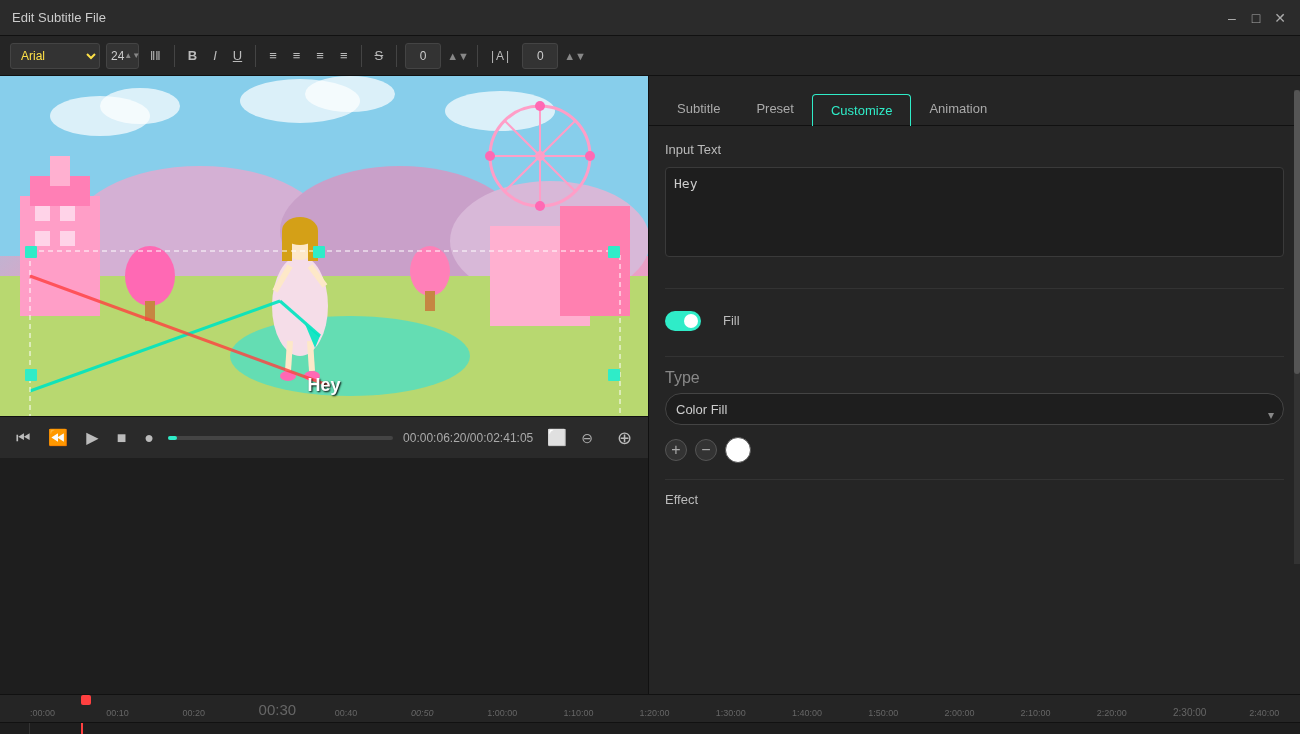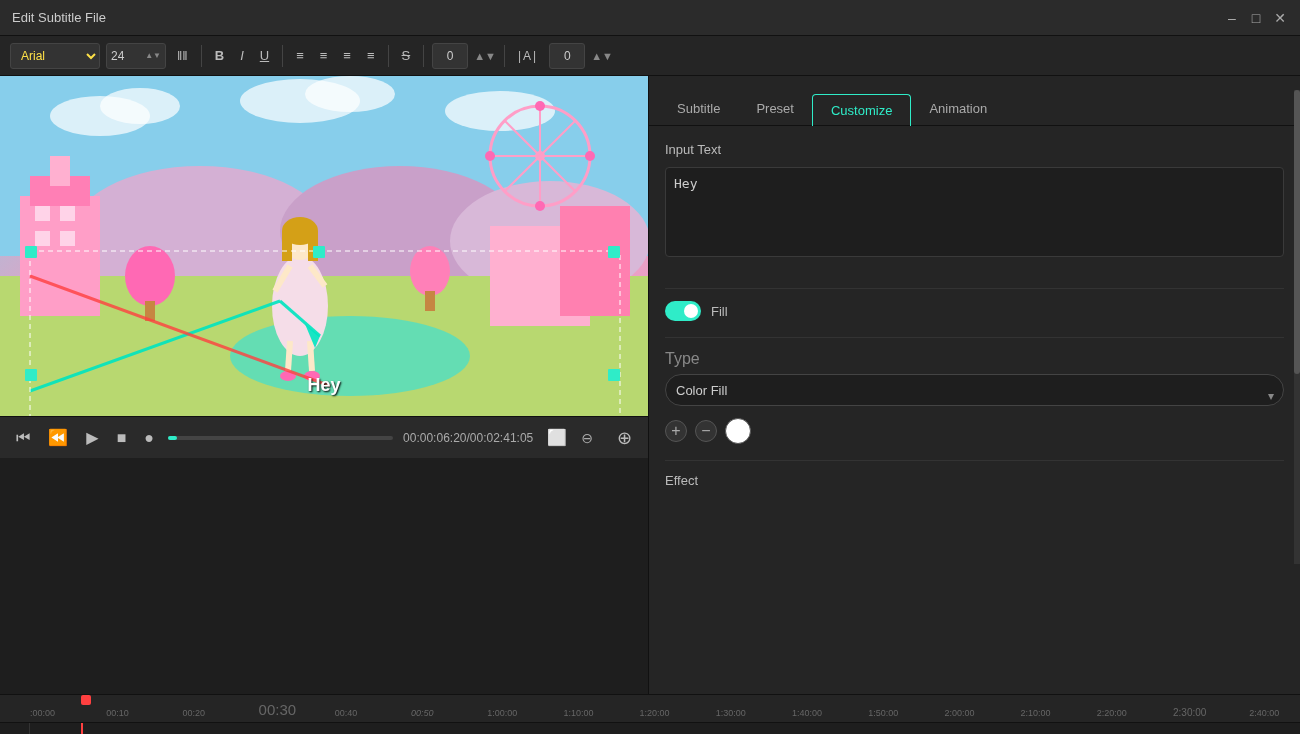--- a/index.html
+++ b/index.html
@@ -67,21 +67,21 @@
       cursor: pointer;
     }
     .font-size-box {
       background: #333;
       color: #ccc;
       border: 1px solid #444;
       height: 26px;
       padding: 0 4px;
       border-radius: 3px;
       font-size: 12px;
-      width: 60px;
+      width: 33px;
       display: flex;
       align-items: center;
       justify-content: space-between;
     }
     .toolbar-sep {
       width: 1px;
       height: 22px;
       background: #444;
       margin: 0 2px;
     }
@@ -571,21 +571,21 @@
     <div class="panel-content">
       <div class="section-label">Input Text</div>
       <textarea class="input-text-area" style="">Hey</textarea>
 
       <div class="section-divider"></div>
 
       <div class="fill-row">
         <div class="toggle">
           <div class="toggle-knob"></div>
         </div>
-        <span class="section-label" style="margin:0;">Fill</span>
+        <span class="section-label" style="margin:12px;">Fill</span>
       </div>
 
       <div class="section-divider"></div>
 
       <div class="type-label">Type</div>
       <div class="type-select-wrapper">
         <select class="type-select">
           <option>Color Fill</option>
           <option>Gradient Fill</option>
           <option>None</option>

